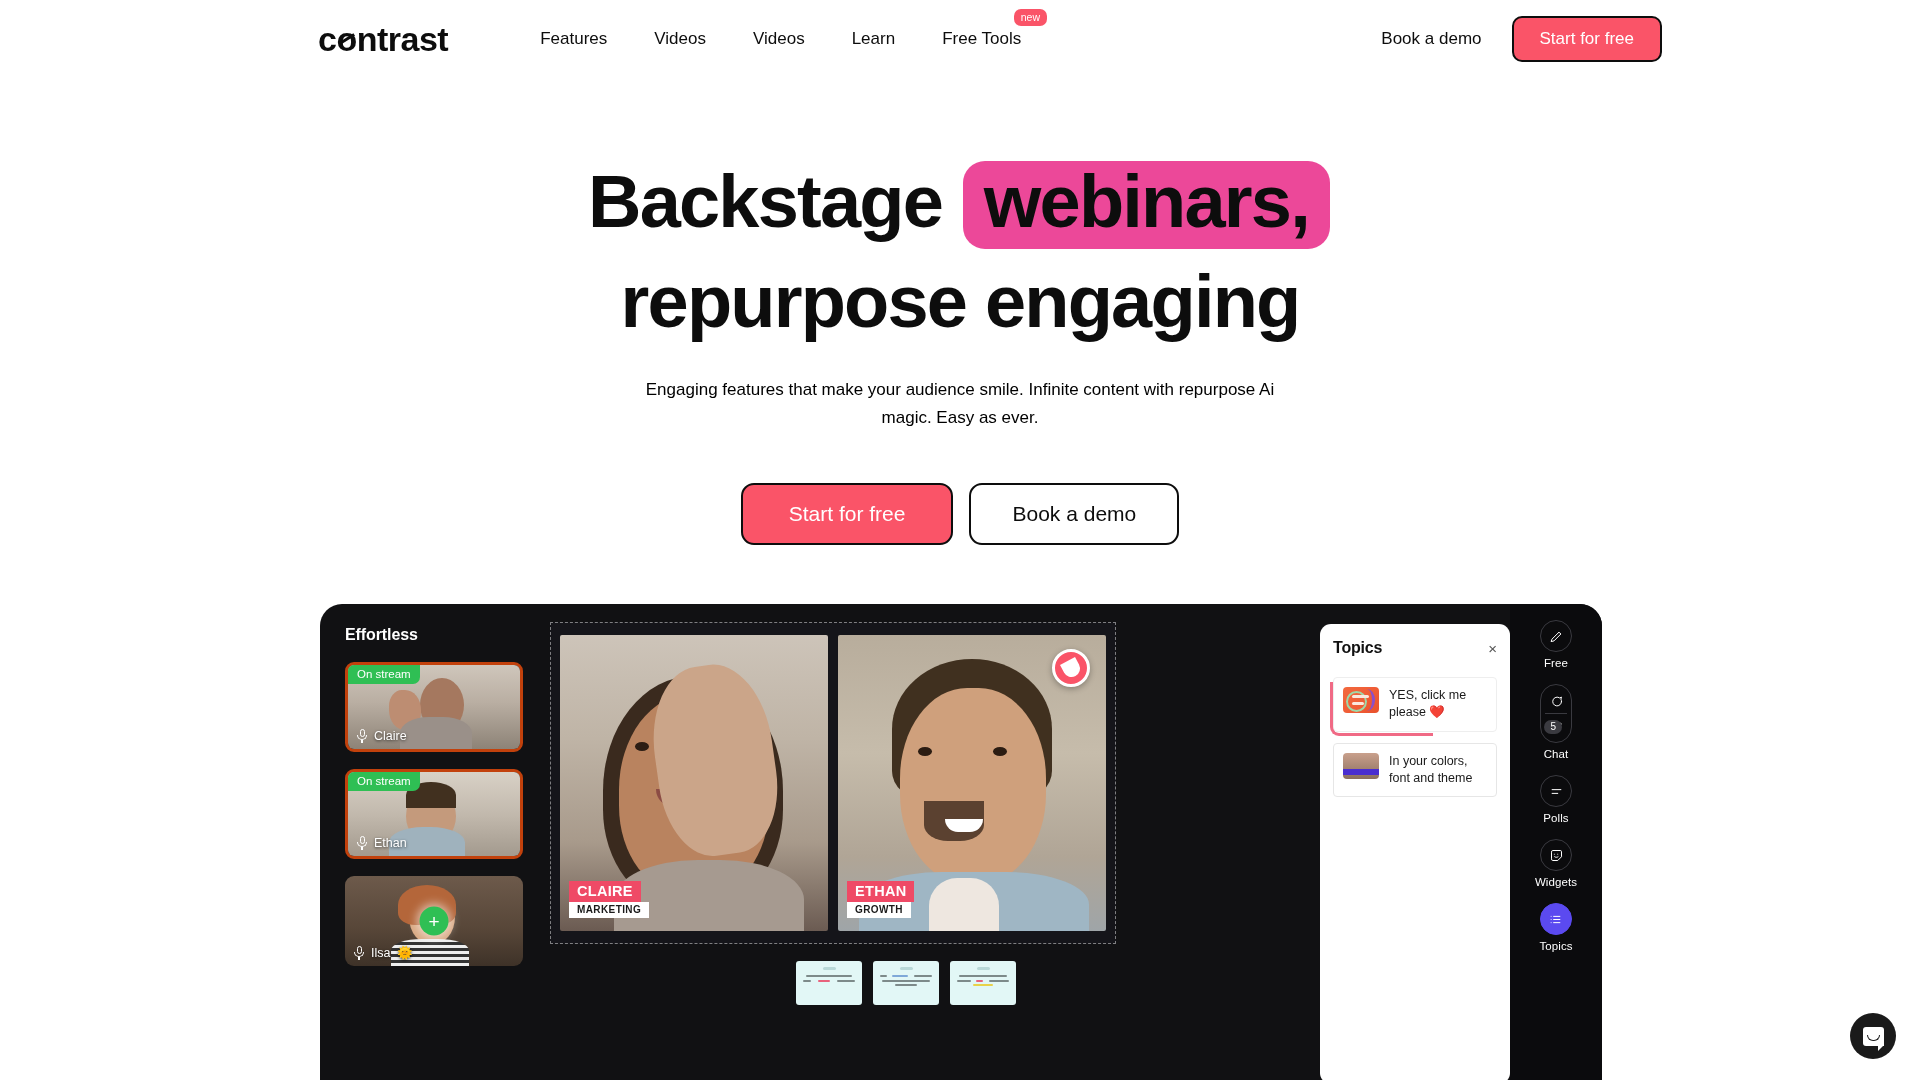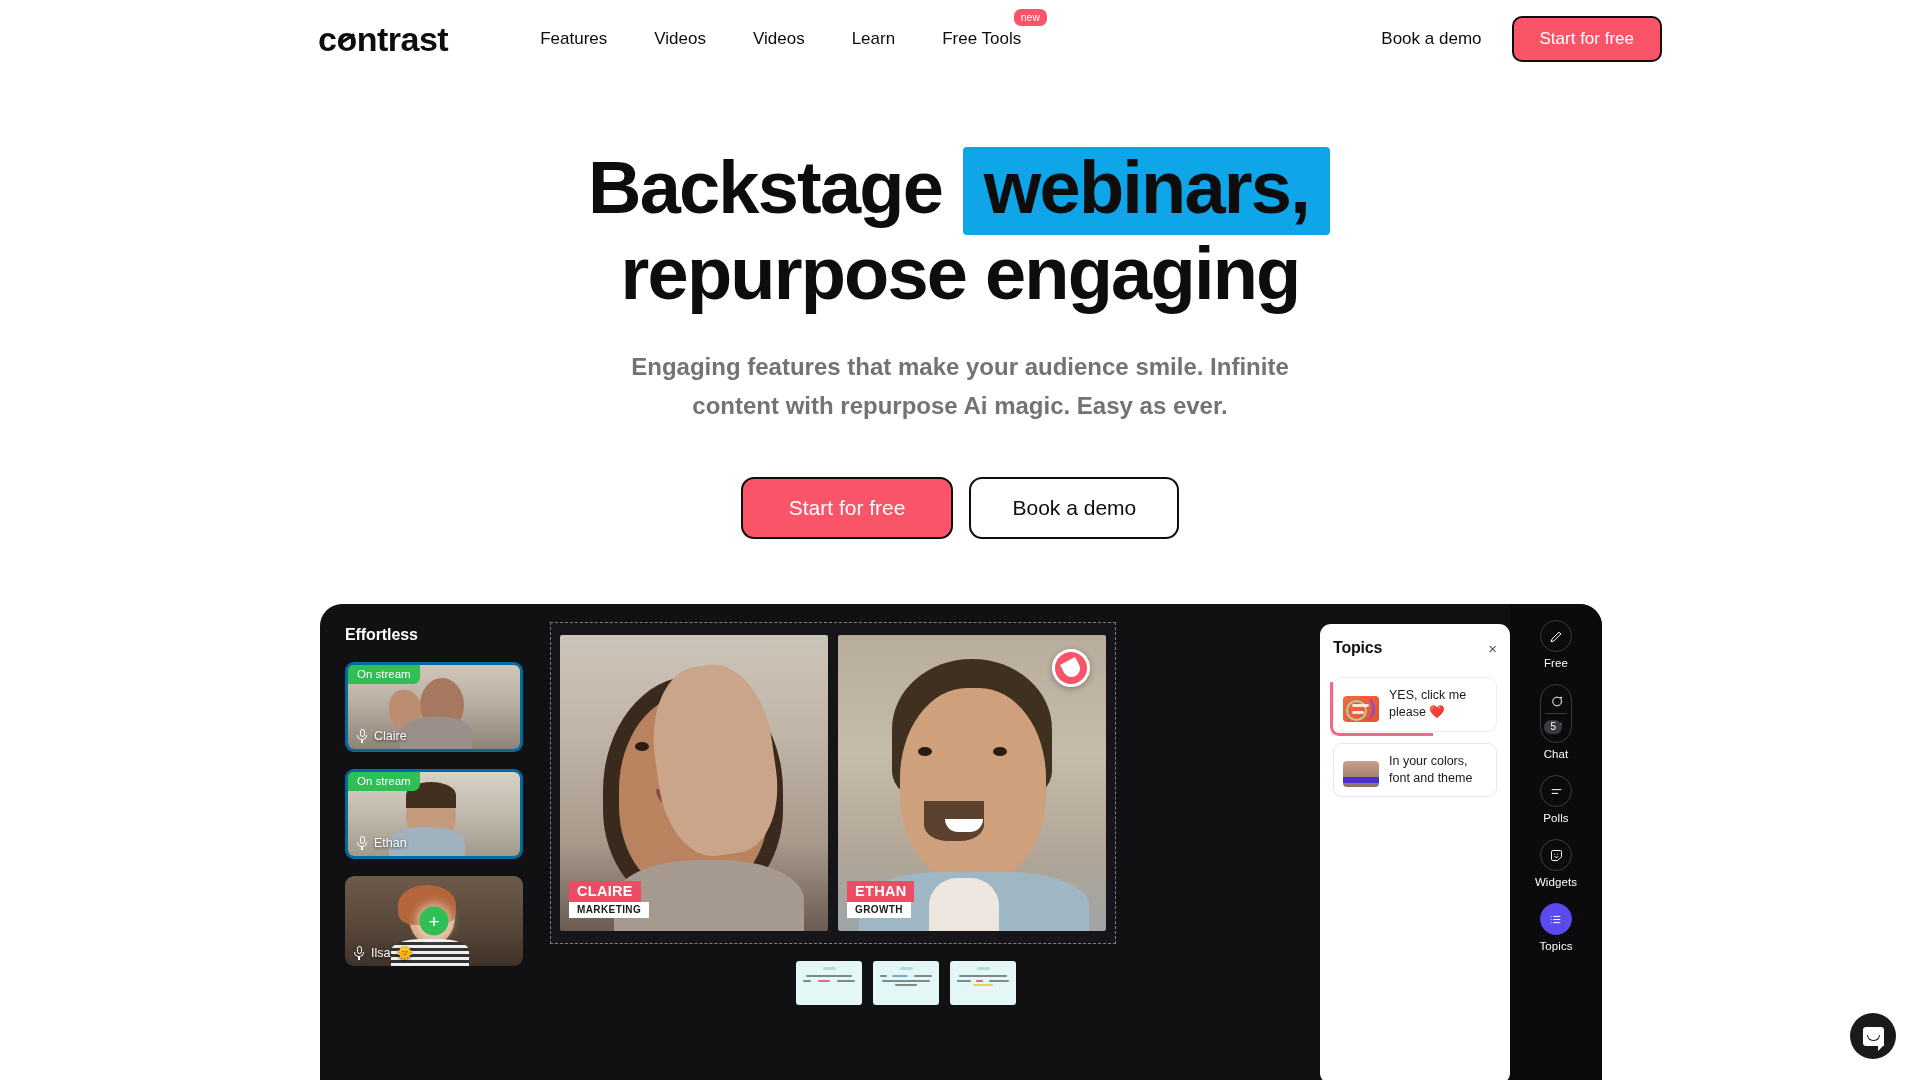--- a/index.html
+++ b/index.html
@@ -91,36 +91,36 @@
   .hero h1 {
     font-size:74px;
     line-height:1.06;
     font-weight:700;
     letter-spacing:-1.8px;
     color:#0d0d0d;
     max-width:930px;
     margin:0 auto;
   }
   .hl {
-    background:#0ea5e9;
-    border-radius:4px;
+    background:#ec4899;
+    border-radius:22px;
     padding:4px 21px 10px;
     display:inline-block;
     line-height:1;
-    margin:0 2px;
+    margin:14px 2px;
   }
   .hero-sub {
     margin-top:35px;
-    font-size:24px;
+    font-size:17px;
     line-height:1.62;
-    color:#737373;
+    color:#000000;
     max-width:672px;
     margin-left:auto;
     margin-right:auto;
-    font-weight:700;
+    font-weight:400;
   }
   .hero-ctas {
     margin-top:51px;
     display:flex;
     justify-content:center;
     gap:16px;
   }
   .btn-primary {
     background:#fa5468;
     color:#ffffff;
@@ -159,21 +159,21 @@
     color:#fff; font-size:16px; font-weight:700;
     letter-spacing:-0.1px; margin-bottom:18px;
   }
   .bs-card {
     width:178px; height:90px;
     border-radius:9px;
     margin-bottom:17px;
     position:relative;
     overflow:hidden;
   }
-  .bs-card.live { border:3px solid #0369a1; }
+  .bs-card.live { border:3px solid #c2410c; }
   .on-stream {
     position:absolute; top:0; left:0;
     background:#2fbf54; color:#fff;
     font-size:11.5px; padding:3px 9px 4px;
     border-radius:0 0 7px 0;
     z-index:3;
   }
   .bs-name {
     position:absolute; bottom:6px; left:9px;
     display:flex; align-items:center; gap:7px;
@@ -256,23 +256,23 @@
     flex:none; align-self:flex-start;
     height:460px;
   }
   .topics-head {
     display:flex; justify-content:space-between; align-items:center;
     margin-bottom:20px;
   }
   .topics-head h3 { font-size:16px; font-weight:700; color:#111; letter-spacing:-.2px; }
   .x-btn { font-size:15px; color:#555; cursor:pointer; line-height:1; }
   .topic-item {
-    border:1px solid #e6e6e6; border-radius:9px;
+    border:1px solid #e6e6e6; border-radius:4px;
     padding:9px 9px; margin-bottom:11px;
-    display:flex; gap:10px; align-items:flex-end;
+    display:flex; gap:10px; align-items:flex-start;
     position:relative; cursor:pointer; background:#fff;
   }
   .topic-item.active { border-color:#eee; }
   .topic-item.active:after {
     content:""; position:absolute;
     left:-4px; top:4px; bottom:-5px; width:4px;
     border-left:3px solid #f06a85;
     border-bottom:3px solid #f06a85;
     border-radius:0 0 0 9px;
     width:100px;

